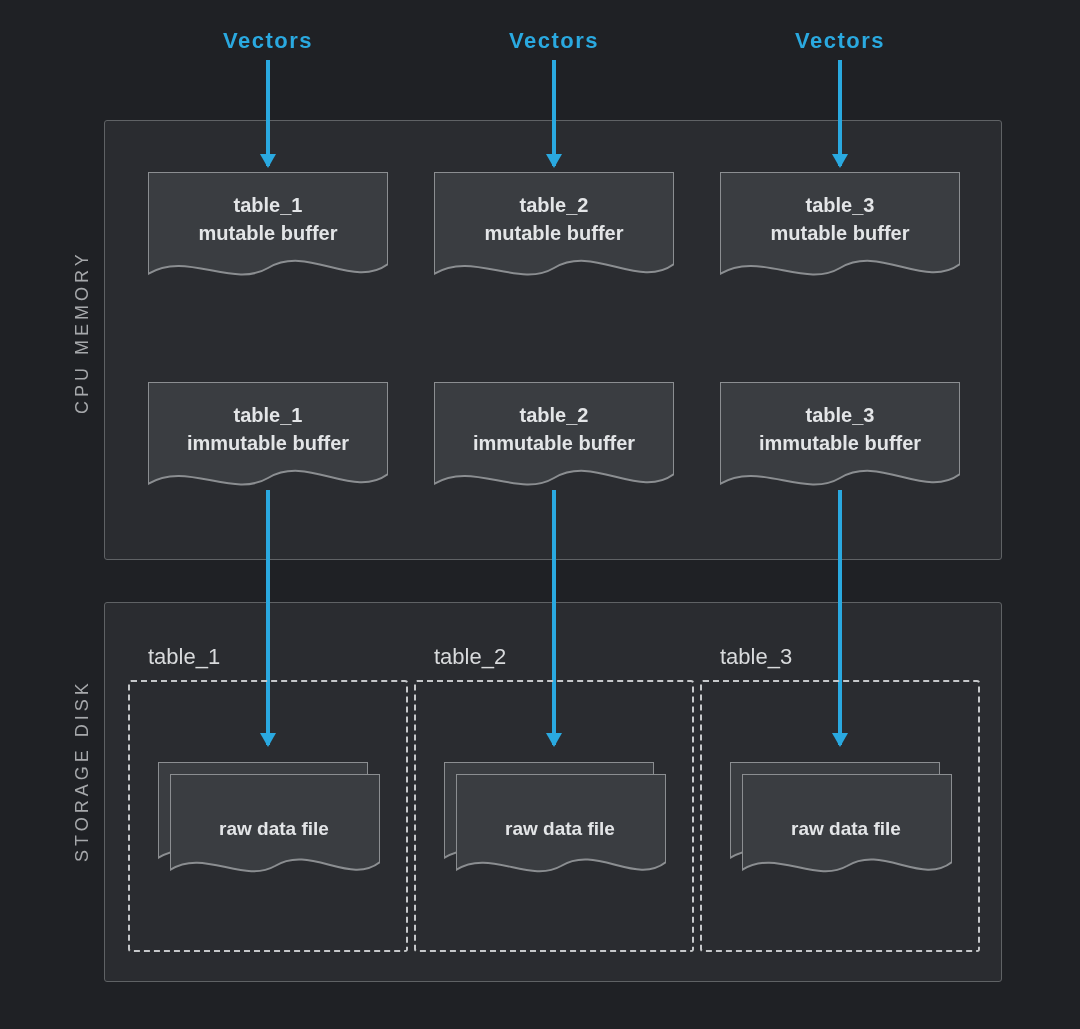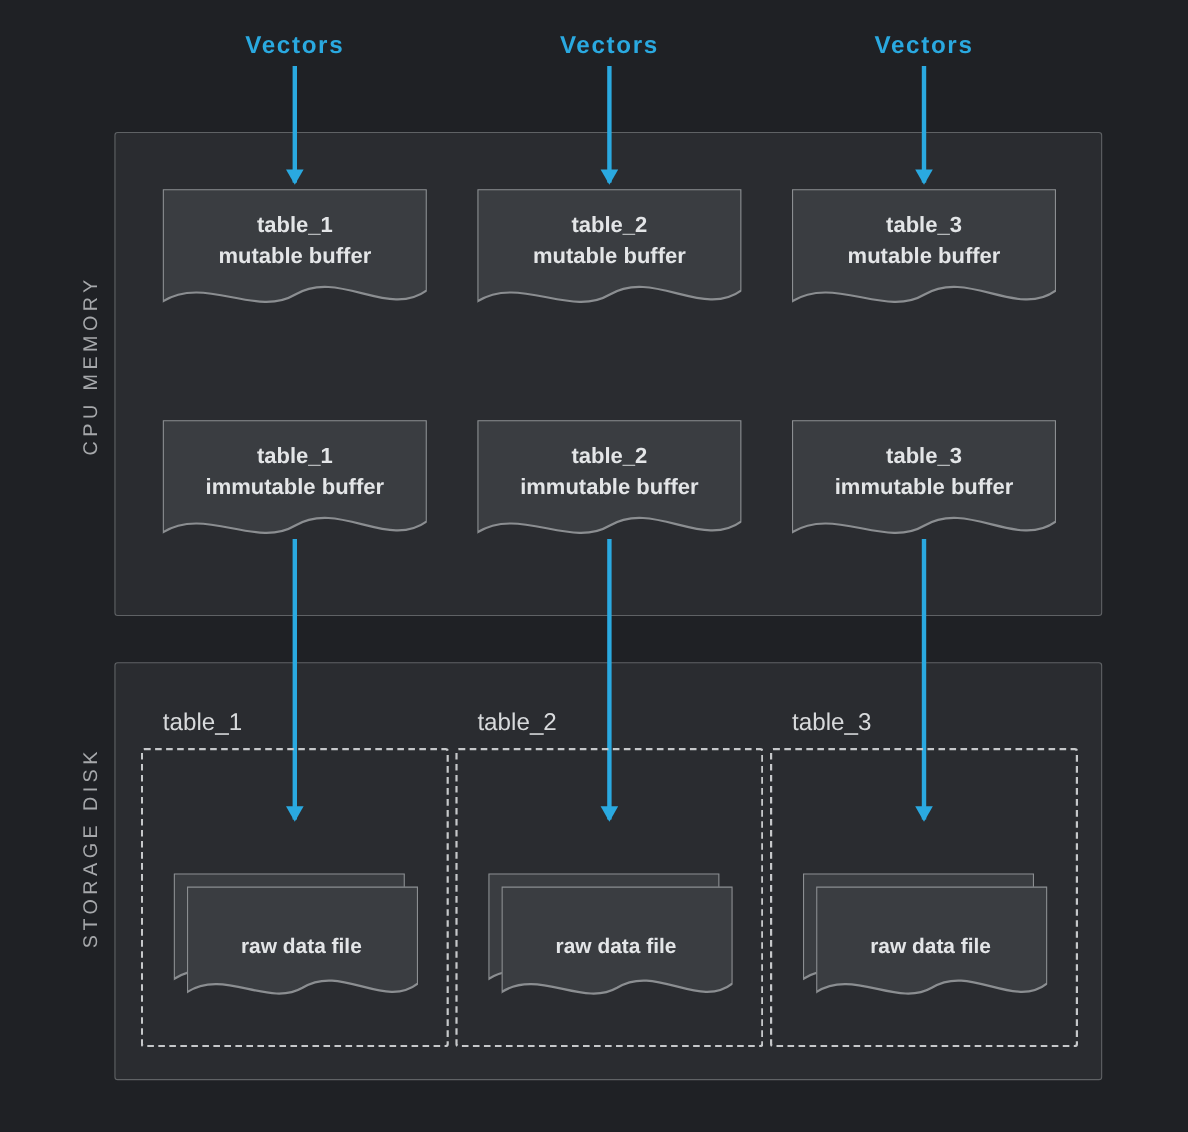--- a/index.html
+++ b/index.html
@@ -63,21 +63,20 @@
     color: #e3e5e7;
   }
   .buffer .lbl.title { top: 22px; font-weight: 700; }
   .buffer .lbl.sub   { top: 50px; font-weight: 700; }
 
   
   .stack {
     position: absolute;
     width: 186px;
     height: 130px;
-    margin-top: 32px;
   }
   .stack svg { display: block; position: absolute; }
   .stack .lbl {
     position: absolute;
     left: 12px; width: 208px;
     top: 56px;
     text-align: center;
     font-size: 19px;
     font-weight: 700;
     color: #e3e5e7;

